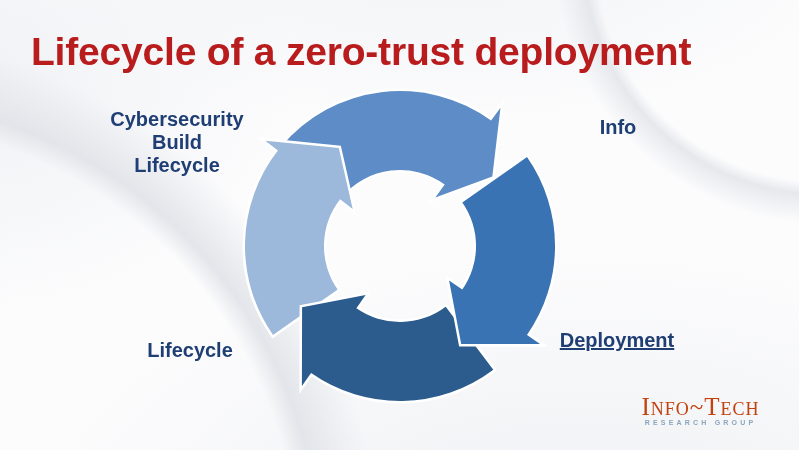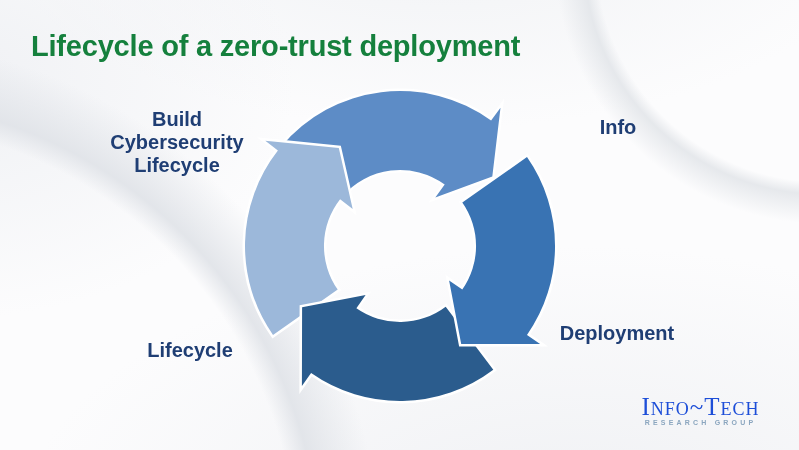--- a/index.html
+++ b/index.html
@@ -15,56 +15,56 @@
     background:
       radial-gradient(circle 420px at 103% -10%, rgba(228,231,235,0) 54%, rgba(226,229,233,.85) 57%, rgba(228,231,235,0) 64%),
       radial-gradient(circle 760px at -18% 125%, rgba(226,229,233,0) 58%, rgba(224,227,232,.9) 61%, rgba(226,229,233,0) 69%),
       radial-gradient(ellipse 900px 460px at 72% 118%, rgba(233,235,239,.7), rgba(233,235,239,0) 62%),
       radial-gradient(ellipse 520px 360px at -6% 18%, rgba(235,237,241,.75), rgba(235,237,241,0) 66%),
       radial-gradient(ellipse 640px 300px at 55% -18%, rgba(237,239,242,.8), rgba(237,239,242,0) 70%);
   }
   .title {
     position: absolute;
     left: 31px; top: 30px;
-    font-size: 29px;
+    font-size: 39px;
     font-weight: 700;
     letter-spacing: -0.2px;
-    color: #15803d;
+    color: #b91c1c;
     margin: 0;
   }
   .cycle-svg { position: absolute; left: 0; top: 0; }
   .stage-label {
     position: absolute;
     transform: translateX(-50%);
     text-align: center;
     font-size: 20px;
     line-height: 23px;
     font-weight: 700;
     color: #1f3e74;
     white-space: nowrap;
   }
   .stage-label span { display: block; }
   #label-build      { left: 177px; top: 108px; }
   #label-risk       { left: 618px; top: 116px; }
   #label-assessment { left: 190px; top: 339px; }
-  #label-deployment { left: 617px; top: 322px; }
+  #label-deployment { left: 617px; top: 329px; text-decoration: underline; }
   .logo {
     position: absolute;
     left: 628px; top: 396px;
     width: 145px;
     text-align: center;
     user-select: none;
   }
   .logo-main {
     font-family: "Liberation Serif", serif;
     font-variant: small-caps;
     font-size: 25px;
     line-height: 22px;
     letter-spacing: 1px;
-    color: #1d4ed8;
+    color: #c2410c;
   }
   .logo-sub {
     margin-top: 1px;
     font-size: 7px;
     letter-spacing: 3.2px;
     color: #8ba6bf;
     font-weight: 700;
   }
 </style>
 </head>
@@ -77,22 +77,22 @@
 <svg class="cycle-svg" width="799" height="450" viewBox="0 0 799 450">
   <g stroke="#ffffff" stroke-width="5" stroke-linejoin="miter" stroke-miterlimit="8" paint-order="stroke">
     <path d="M 281.3 146.4 A 155 155 0 0 1 491.1 120.6 L 500.5 107.7 L 492.3 176.5 L 435.3 197.5 L 444.7 184.5 A 76 76 0 0 0 341.8 197.1 Z" fill="#5d8cc6"></path>
     <path d="M 273.0 334.9 A 155 155 0 0 1 277.9 150.6 L 265.3 140.7 L 338.8 148.1 L 352.7 209.1 L 340.1 199.2 A 76 76 0 0 0 337.7 289.6 Z" fill="#9cb8da"></path>
     <path d="M 493.3 369.8 A 155 155 0 0 1 311.1 373.0 L 301.9 386.1 L 302.1 307.2 L 365.6 295.1 L 356.4 308.3 A 76 76 0 0 0 445.7 306.7 Z" fill="#2b5c8d"></path>
     <path d="M 527.0 157.1 A 155 155 0 0 1 527.0 334.9 L 540.1 344.1 L 461.2 343.9 L 449.1 280.4 L 462.3 289.6 A 76 76 0 0 0 462.3 202.4 Z" fill="#3973b3"></path>
   </g>
 </svg>
 
 <div class="stage-label" id="label-build">
+  <span>Cybersecurity</span>
   <span>Build</span>
-  <span>Cybersecurity</span>
   <span>Lifecycle</span>
 </div>
 
 <div class="stage-label" id="label-risk">
   <span>Info</span>
 </div>
 
 <div class="stage-label" id="label-deployment">
   <span>Deployment</span>
 </div>

